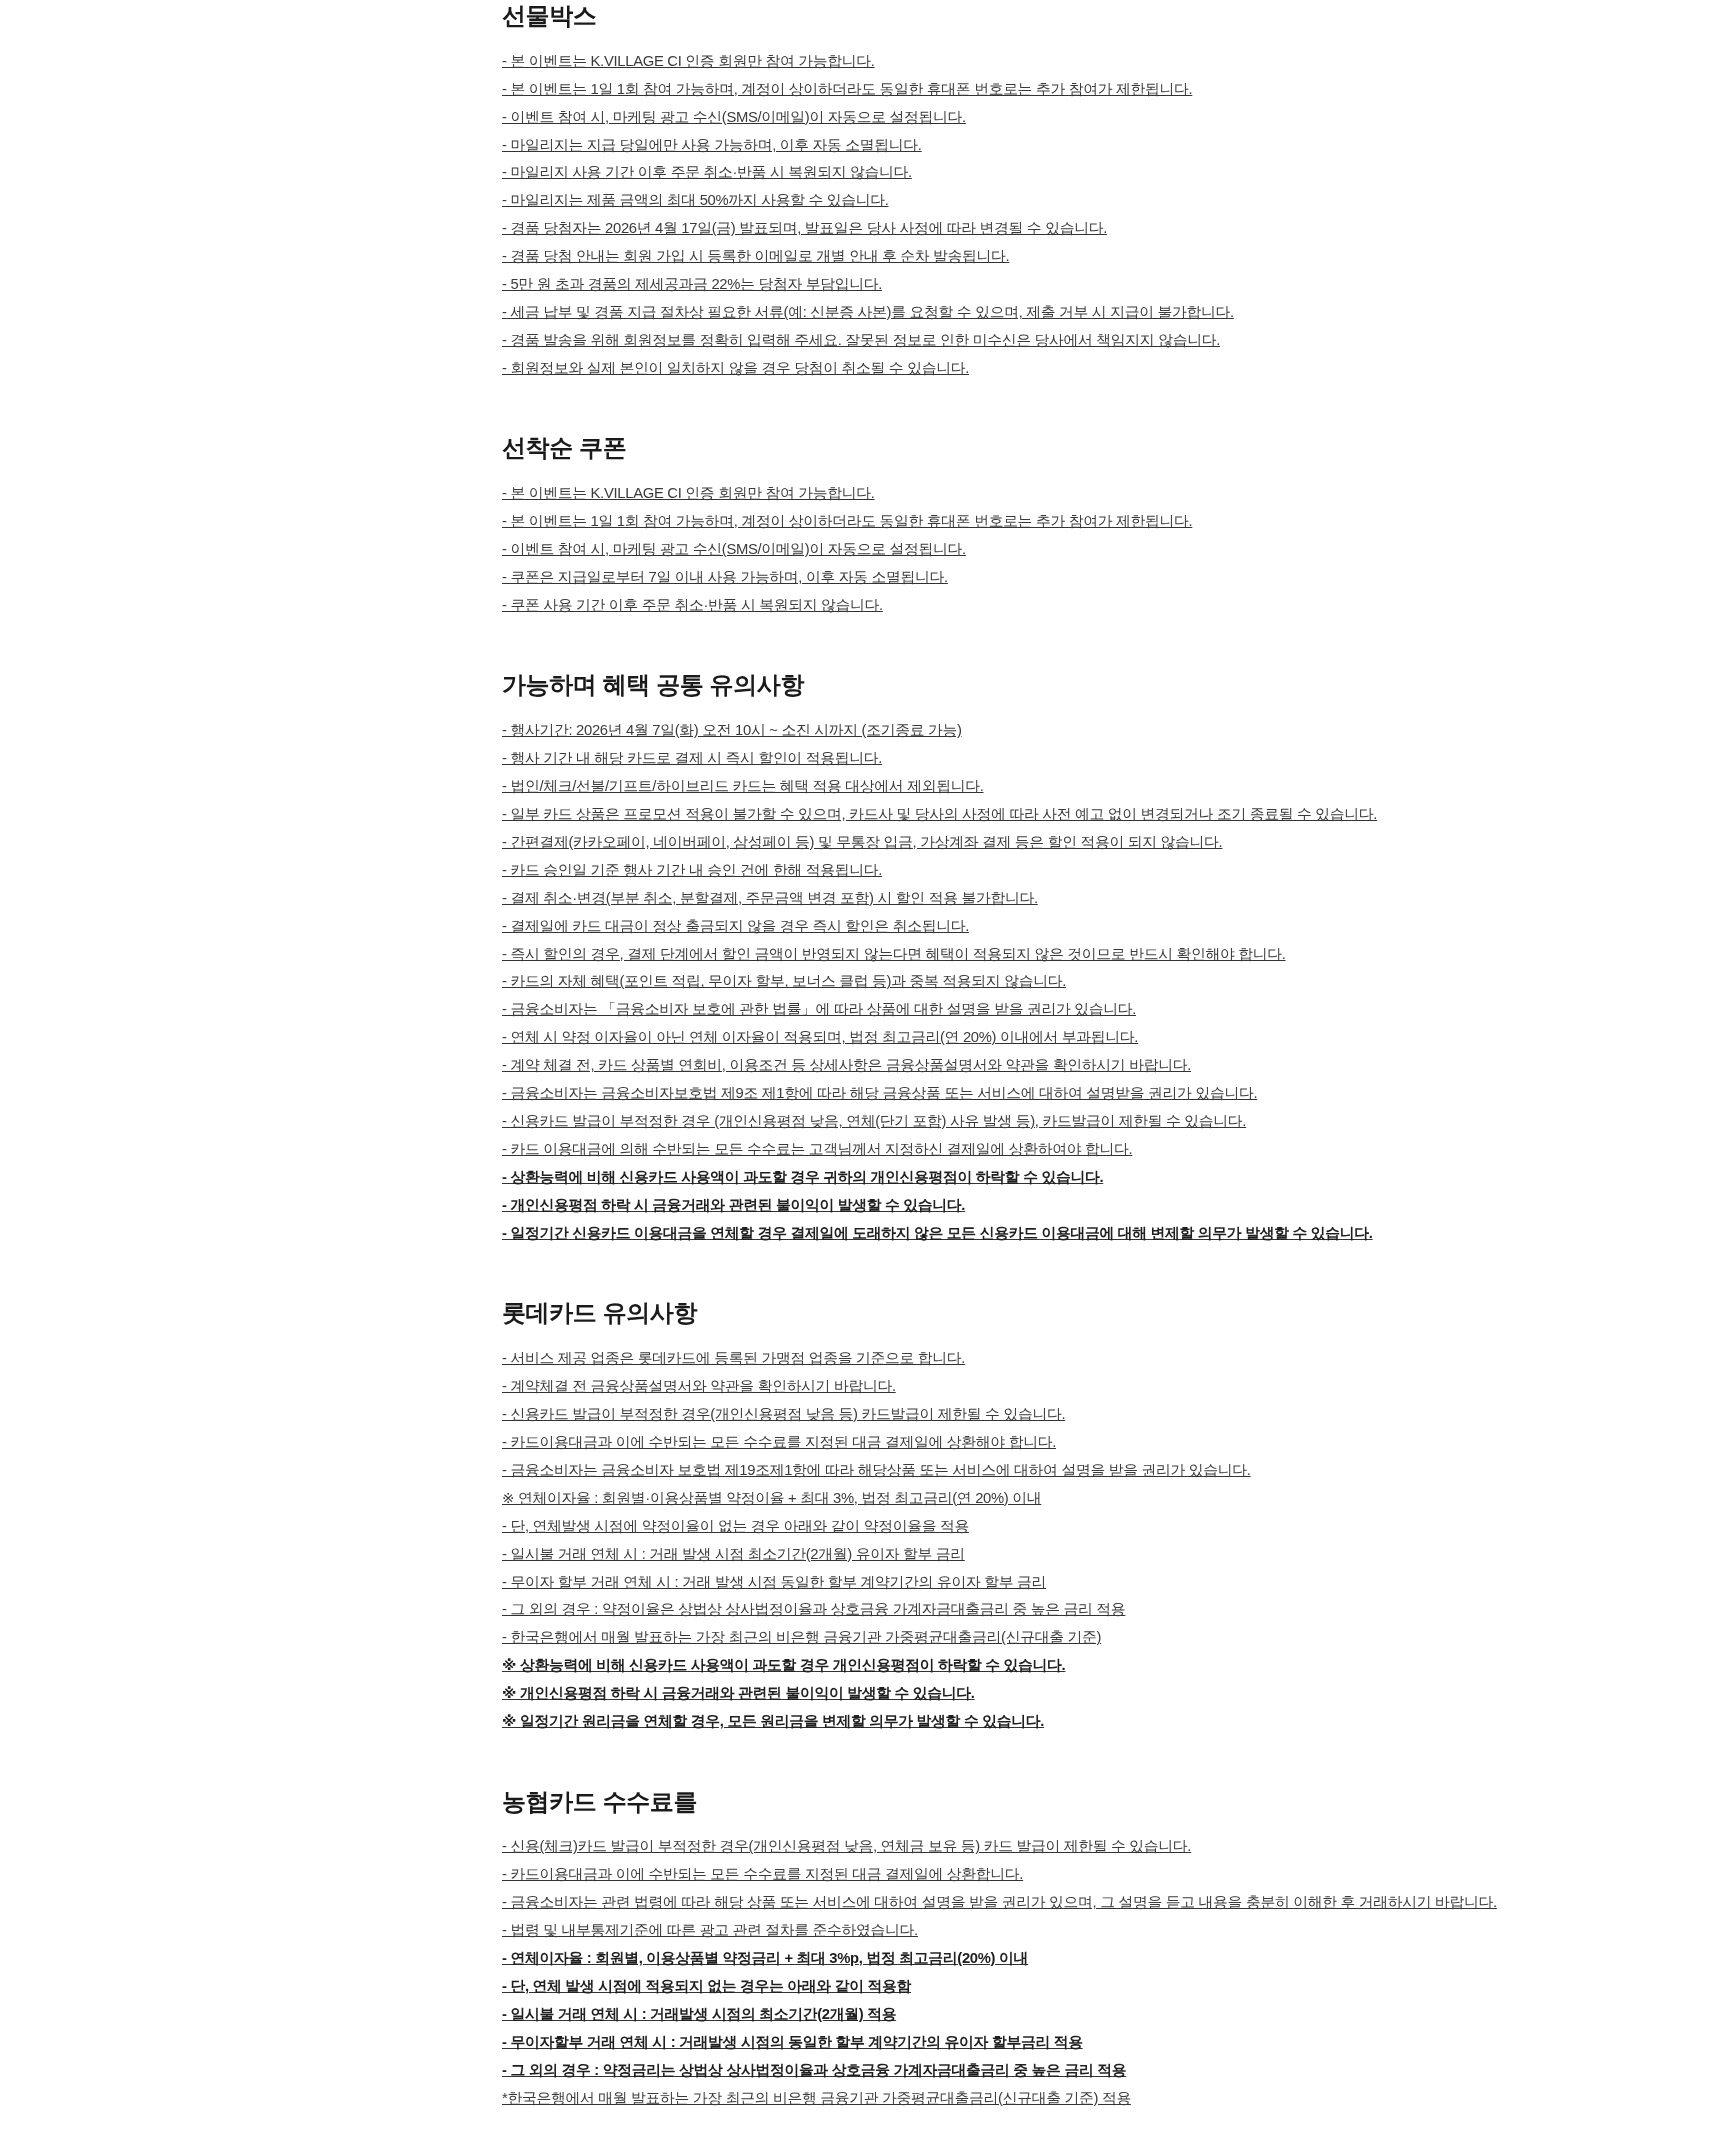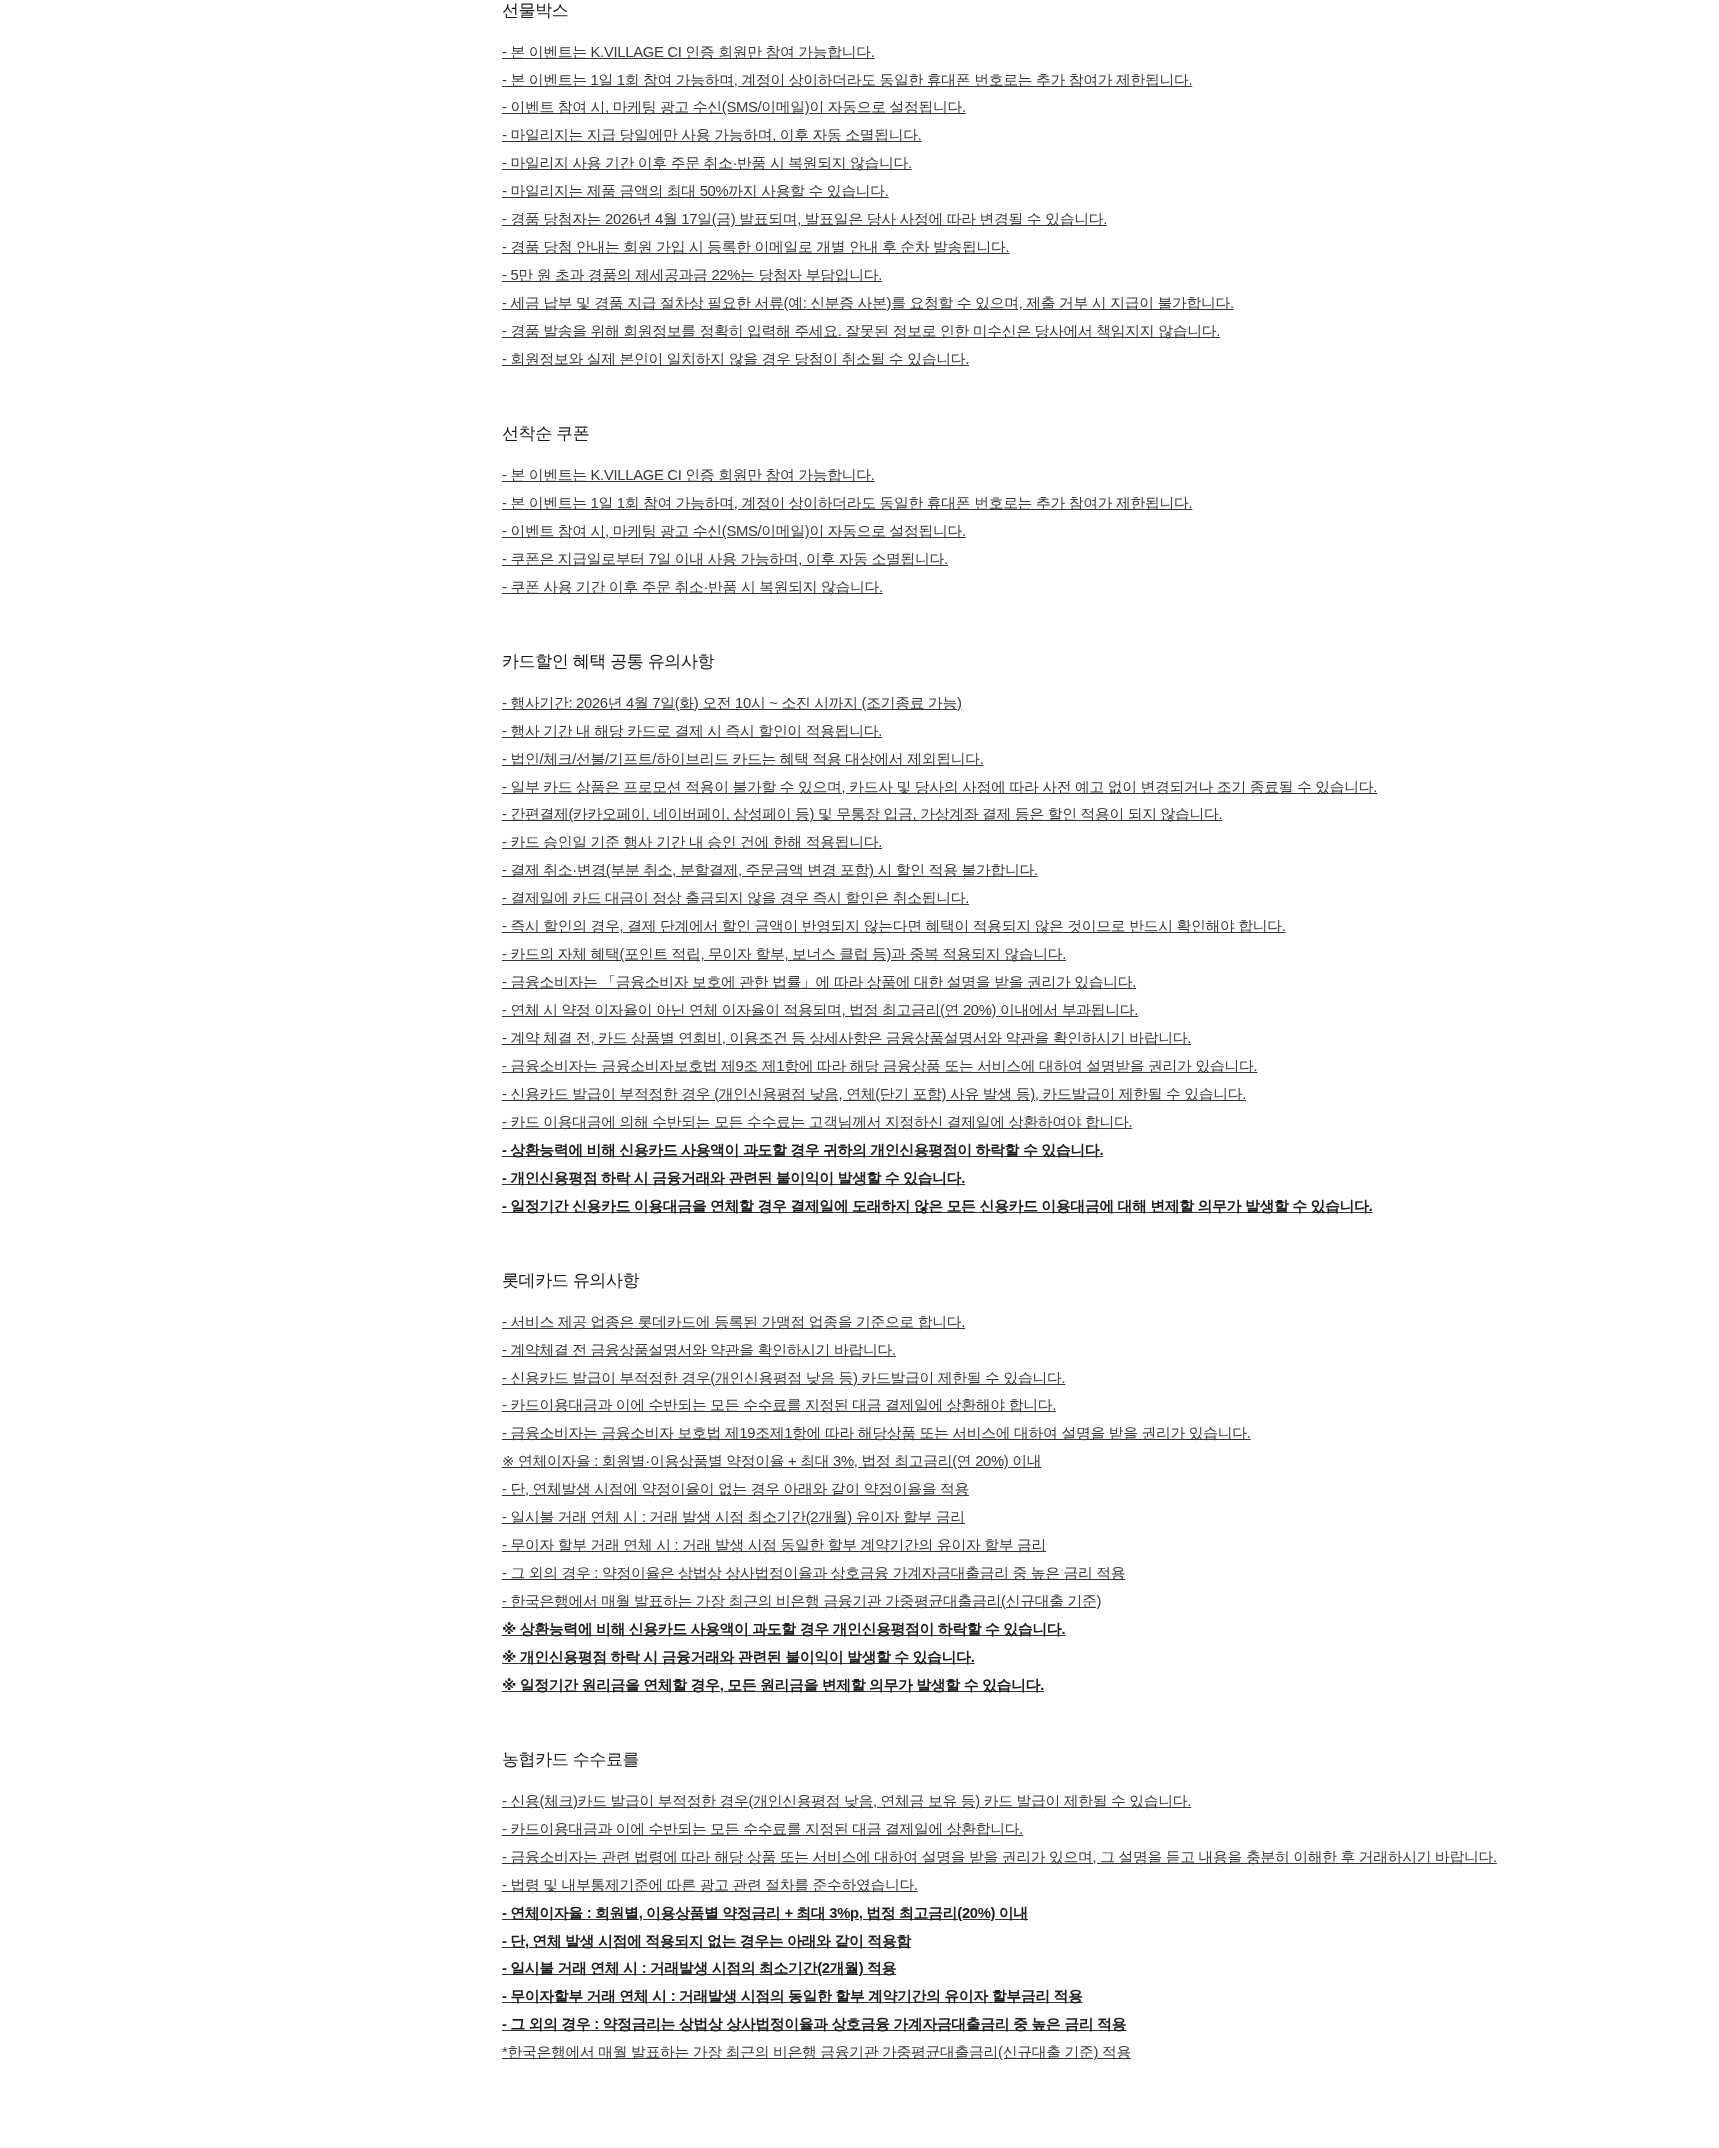--- a/index.html
+++ b/index.html
@@ -23,22 +23,22 @@
     margin: 0 0 0 502px;
     width: 1155px;
   }
   .section {
     margin-bottom: 0;
   }
   .section + .section {
     margin-top: 50px;
   }
   .section-title {
-    font-size: 17px;
-    font-weight: normal;
+    font-size: 24px;
+    font-weight: bold;
     color: #1a1a1a;
     line-height: 1.3;
     margin: 0 0 16px 0;
     letter-spacing: -0.4px;
   }
   .section-title.first {
     margin-top: 0;
     padding-top: 0;
   }
   ul.lines {
@@ -89,21 +89,21 @@
       <ul class="lines">
         <li>- 본 이벤트는 K.VILLAGE CI 인증 회원만 참여 가능합니다.</li>
         <li>- 본 이벤트는 1일 1회 참여 가능하며, 계정이 상이하더라도 동일한 휴대폰 번호로는 추가 참여가 제한됩니다.</li>
         <li>- 이벤트 참여 시, 마케팅 광고 수신(SMS/이메일)이 자동으로 설정됩니다.</li>
         <li>- 쿠폰은 지급일로부터 7일 이내 사용 가능하며, 이후 자동 소멸됩니다.</li>
         <li>- 쿠폰 사용 기간 이후 주문 취소·반품 시 복원되지 않습니다.</li>
       </ul>
     </div>
 
     <div class="section">
-      <h2 class="section-title">카드할인 혜택 공통 유의사항</h2>
+      <h2 class="section-title">가능하며 혜택 공통 유의사항</h2>
       <ul class="lines">
         <li>- 행사기간: 2026년 4월 7일(화) 오전 10시 ~ 소진 시까지 (조기종료 가능)</li>
         <li>- 행사 기간 내 해당 카드로 결제 시 즉시 할인이 적용됩니다.</li>
         <li>- 법인/체크/선불/기프트/하이브리드 카드는 혜택 적용 대상에서 제외됩니다.</li>
         <li>- 일부 카드 상품은 프로모션 적용이 불가할 수 있으며, 카드사 및 당사의 사정에 따라 사전 예고 없이 변경되거나 조기 종료될 수 있습니다.</li>
         <li>- 간편결제(카카오페이, 네이버페이, 삼성페이 등) 및 무통장 입금, 가상계좌 결제 등은 할인 적용이 되지 않습니다.</li>
         <li>- 카드 승인일 기준 행사 기간 내 승인 건에 한해 적용됩니다.</li>
         <li>- 결제 취소·변경(부분 취소, 분할결제, 주문금액 변경 포함) 시 할인 적용 불가합니다.</li>
         <li>- 결제일에 카드 대금이 정상 출금되지 않을 경우 즉시 할인은 취소됩니다.</li>
         <li>- 즉시 할인의 경우, 결제 단계에서 할인 금액이 반영되지 않는다면 혜택이 적용되지 않은 것이므로 반드시 확인해야 합니다.</li>

